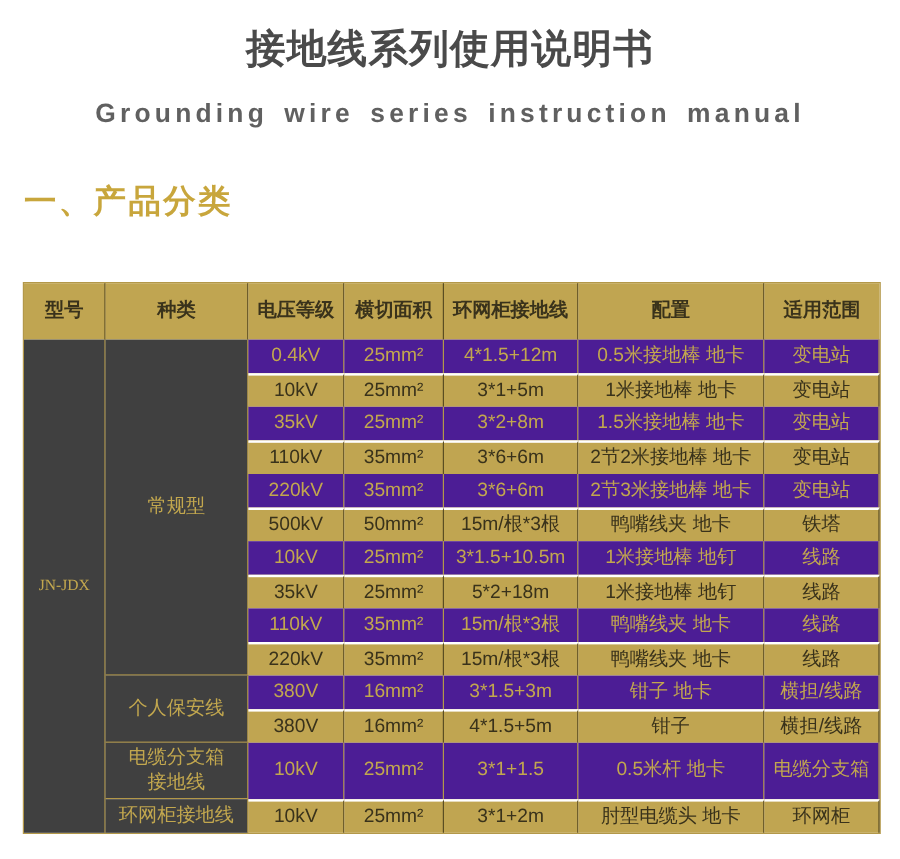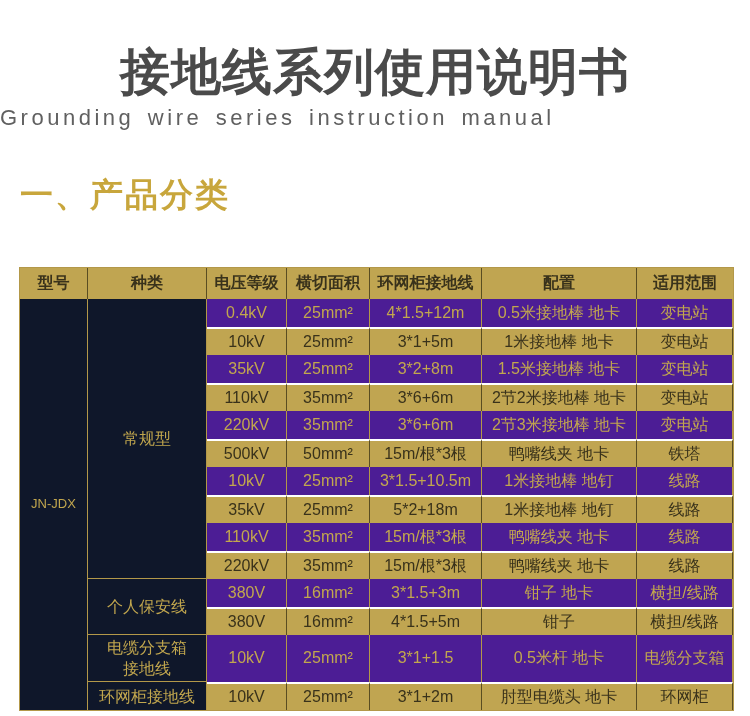--- a/index.html
+++ b/index.html
@@ -6,54 +6,55 @@
     --gold-bg:#c0a551; --gold-text:#c2a74e; --dark-text:#39321b;
     --border-light:#b39849; --border-dark:#5a4d22;
     --heading-gold:#c8a63c; --title-gray:#4a4a4a; --subtitle-gray:#606060;
   }
   html,body{margin:0;padding:0;background:#fff;}
   body{
     width:750px;height:716px;overflow:hidden;
     font-family:"Liberation Sans","DejaVu Sans",sans-serif;
   }
   .page-title{
-    margin:0;padding-top:40px;text-align:center;
-    font-size:50px;font-weight:bold;color:var(--title-gray,#4a4a4a);
+    margin:0;padding-top:20px;text-align:center;
+    font-size:33px;font-weight:bold;color:var(--title-gray,#4a4a4a);
     letter-spacing:1px;line-height:1.3;
   }
   .page-subtitle{
-    margin-top:0;text-align:left;
+    margin-top:19px;text-align:center;
     font-size:22px;color:var(--subtitle-gray,#606060);
-    letter-spacing:3.5px;word-spacing:4px;
+    letter-spacing:3.5px;word-spacing:4px;font-weight:bold;
   }
   .section-heading{
     margin:42px 0 0 20px;
-    font-size:33px;font-weight:bold;color:var(--heading-gold,#c8a63c);
+    font-size:27px;font-weight:bold;color:var(--heading-gold,#c8a63c);
     letter-spacing:2px;
   }
   table.product-table{
     border-collapse:separate;border-spacing:0;table-layout:fixed;
     width:713px;margin:49px 0 0 19px;
     border:1px solid var(--border-light,#b39849);
   }
   .product-table th,.product-table td{
     padding:0 1px;text-align:center;vertical-align:middle;
     font-size:16px;line-height:1.15;overflow:hidden;
   }
-  .product-table thead tr{height:31px;}
+  .product-table thead tr{height:47px;}
   .product-table tbody tr{height:28px;}
   .product-table tbody tr.tall{height:47px;}
   .product-table th{
     background:var(--gold-bg,#c0a551);color:var(--dark-text,#39321b);
     font-weight:bold;border-right:1px solid var(--border-dark,#5a4d22);
   }
   .product-table th:last-child,.product-table td:last-child{border-right:none;margin-top:41px;}
   td.model-cell,td.type-cell{
-    background:#0f172a;color:var(--gold-text,#c2a74e);
+    background:#404040;color:var(--gold-text,#c2a74e);
     border-right:1px solid var(--border-light,#b39849);
+    font-family:Liberation Serif, serif;
   }
   td.model-cell{font-size:13px;}
   td.type-cell{border-bottom:1px solid var(--border-light,#b39849);white-space:pre-line;line-height:21px;}
   td.type-cell.last{border-bottom:none;}
   tr.rw td.data{
     background:#4c1d95;color:var(--gold-text,#c2a74e);
     border-right:1px solid var(--border-light,#b39849);
   }
   tr.rg td.data{
     background:var(--gold-bg,#c0a551);color:var(--dark-text,#39321b);

